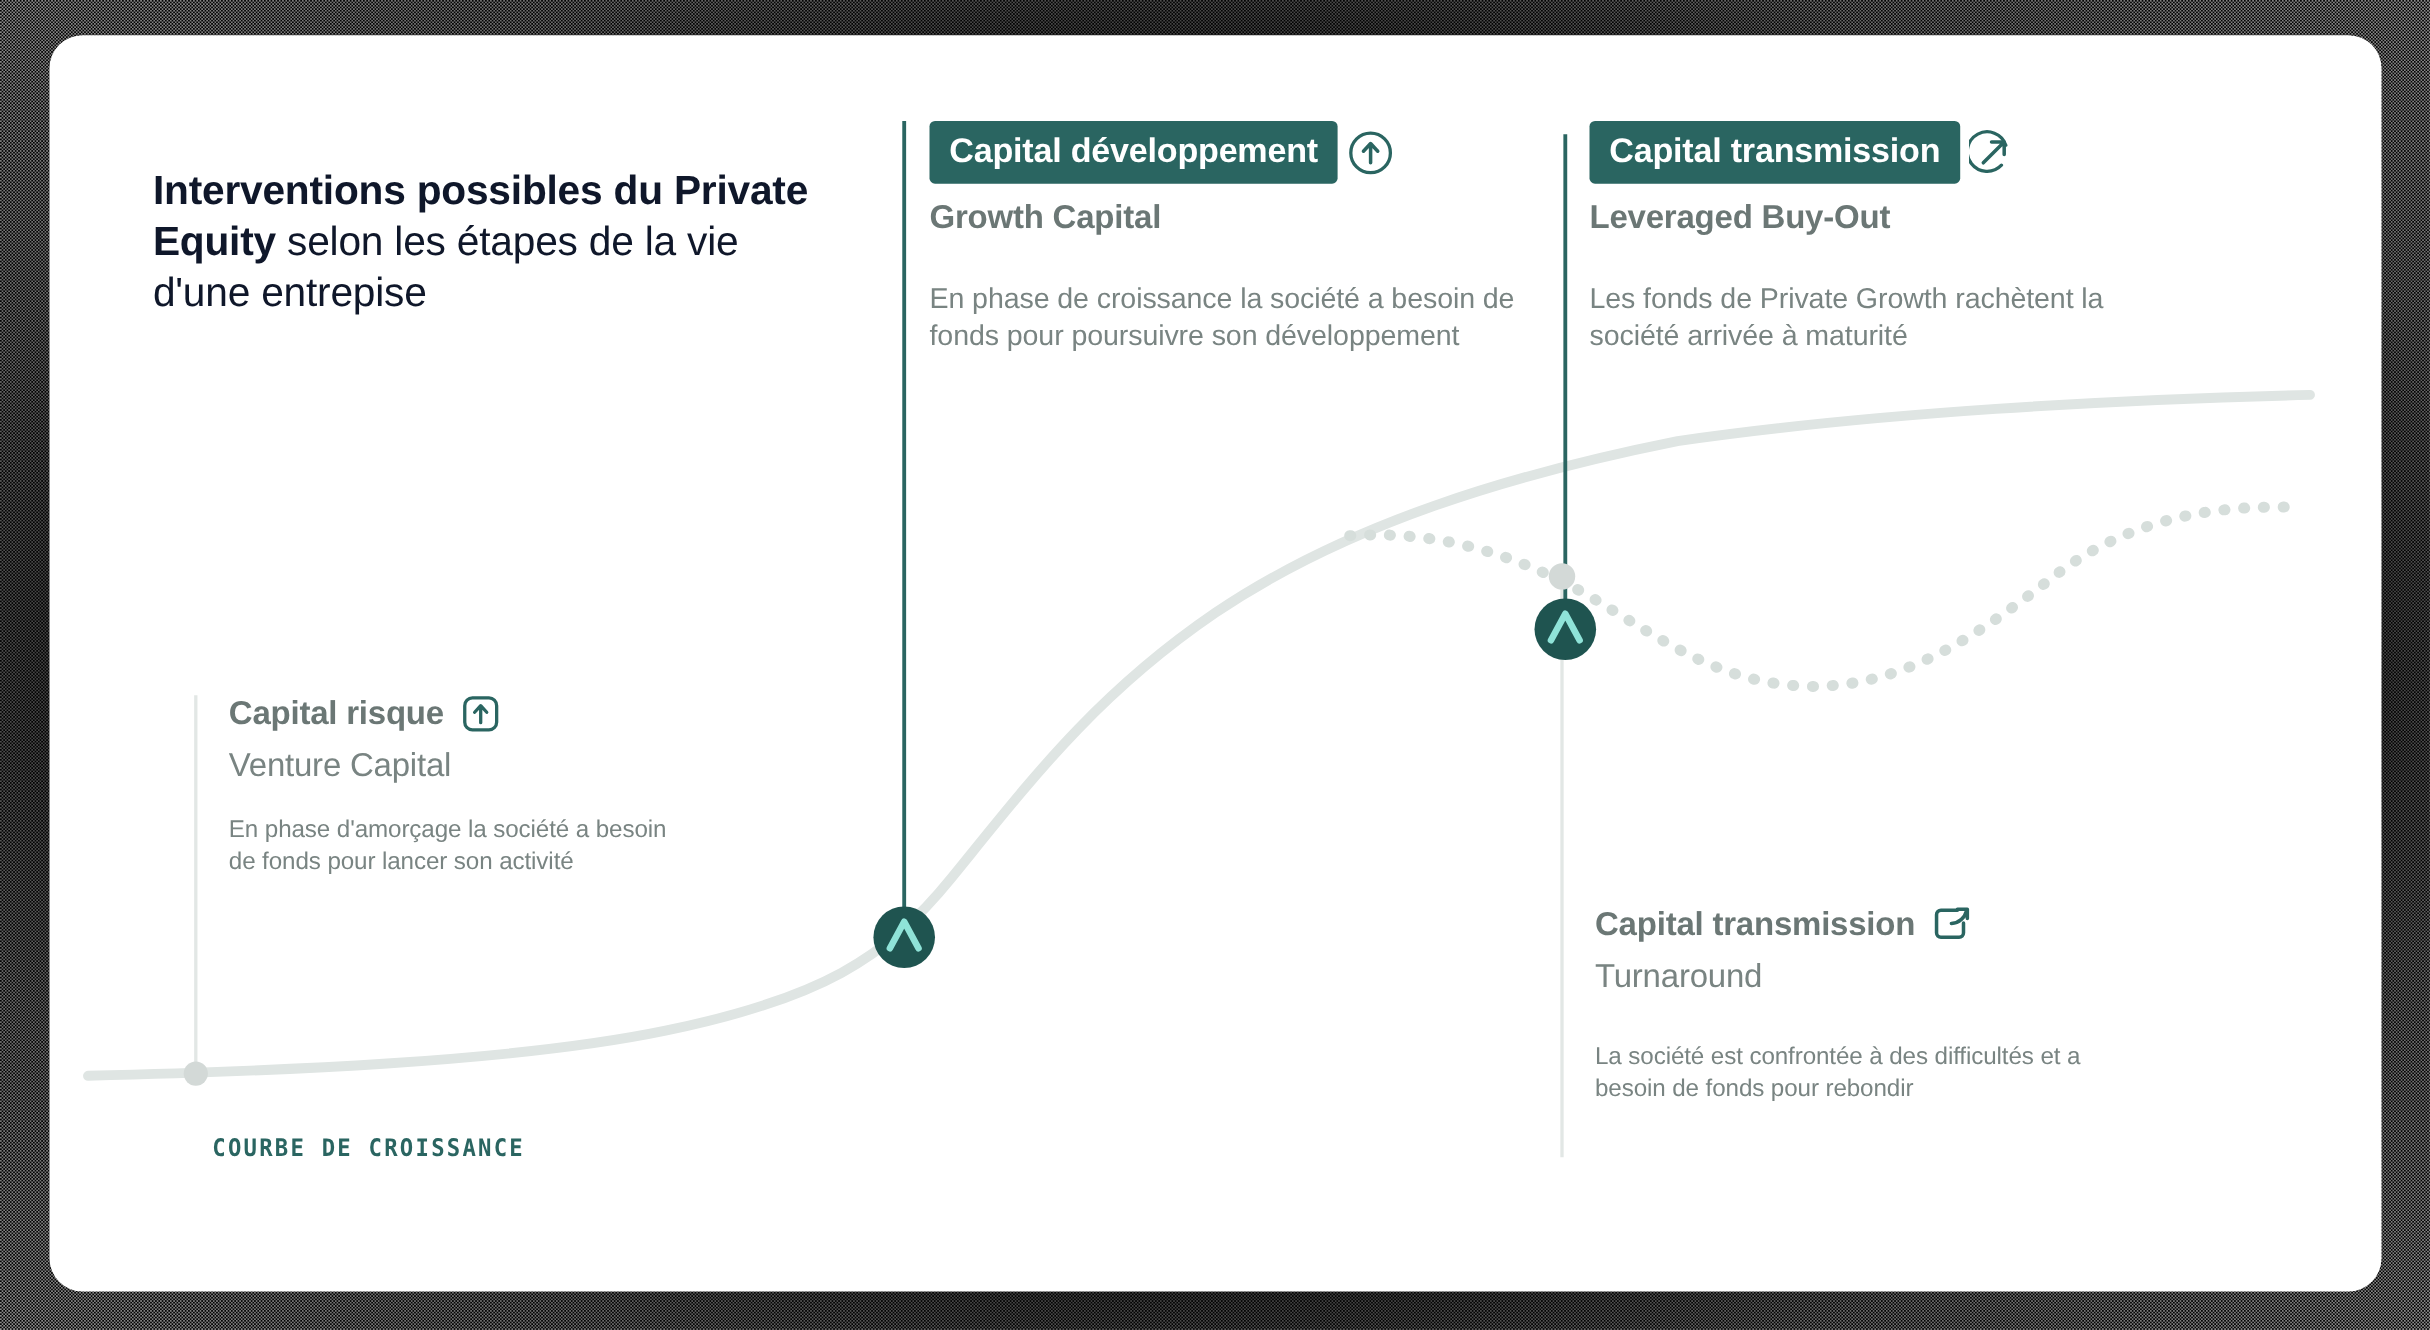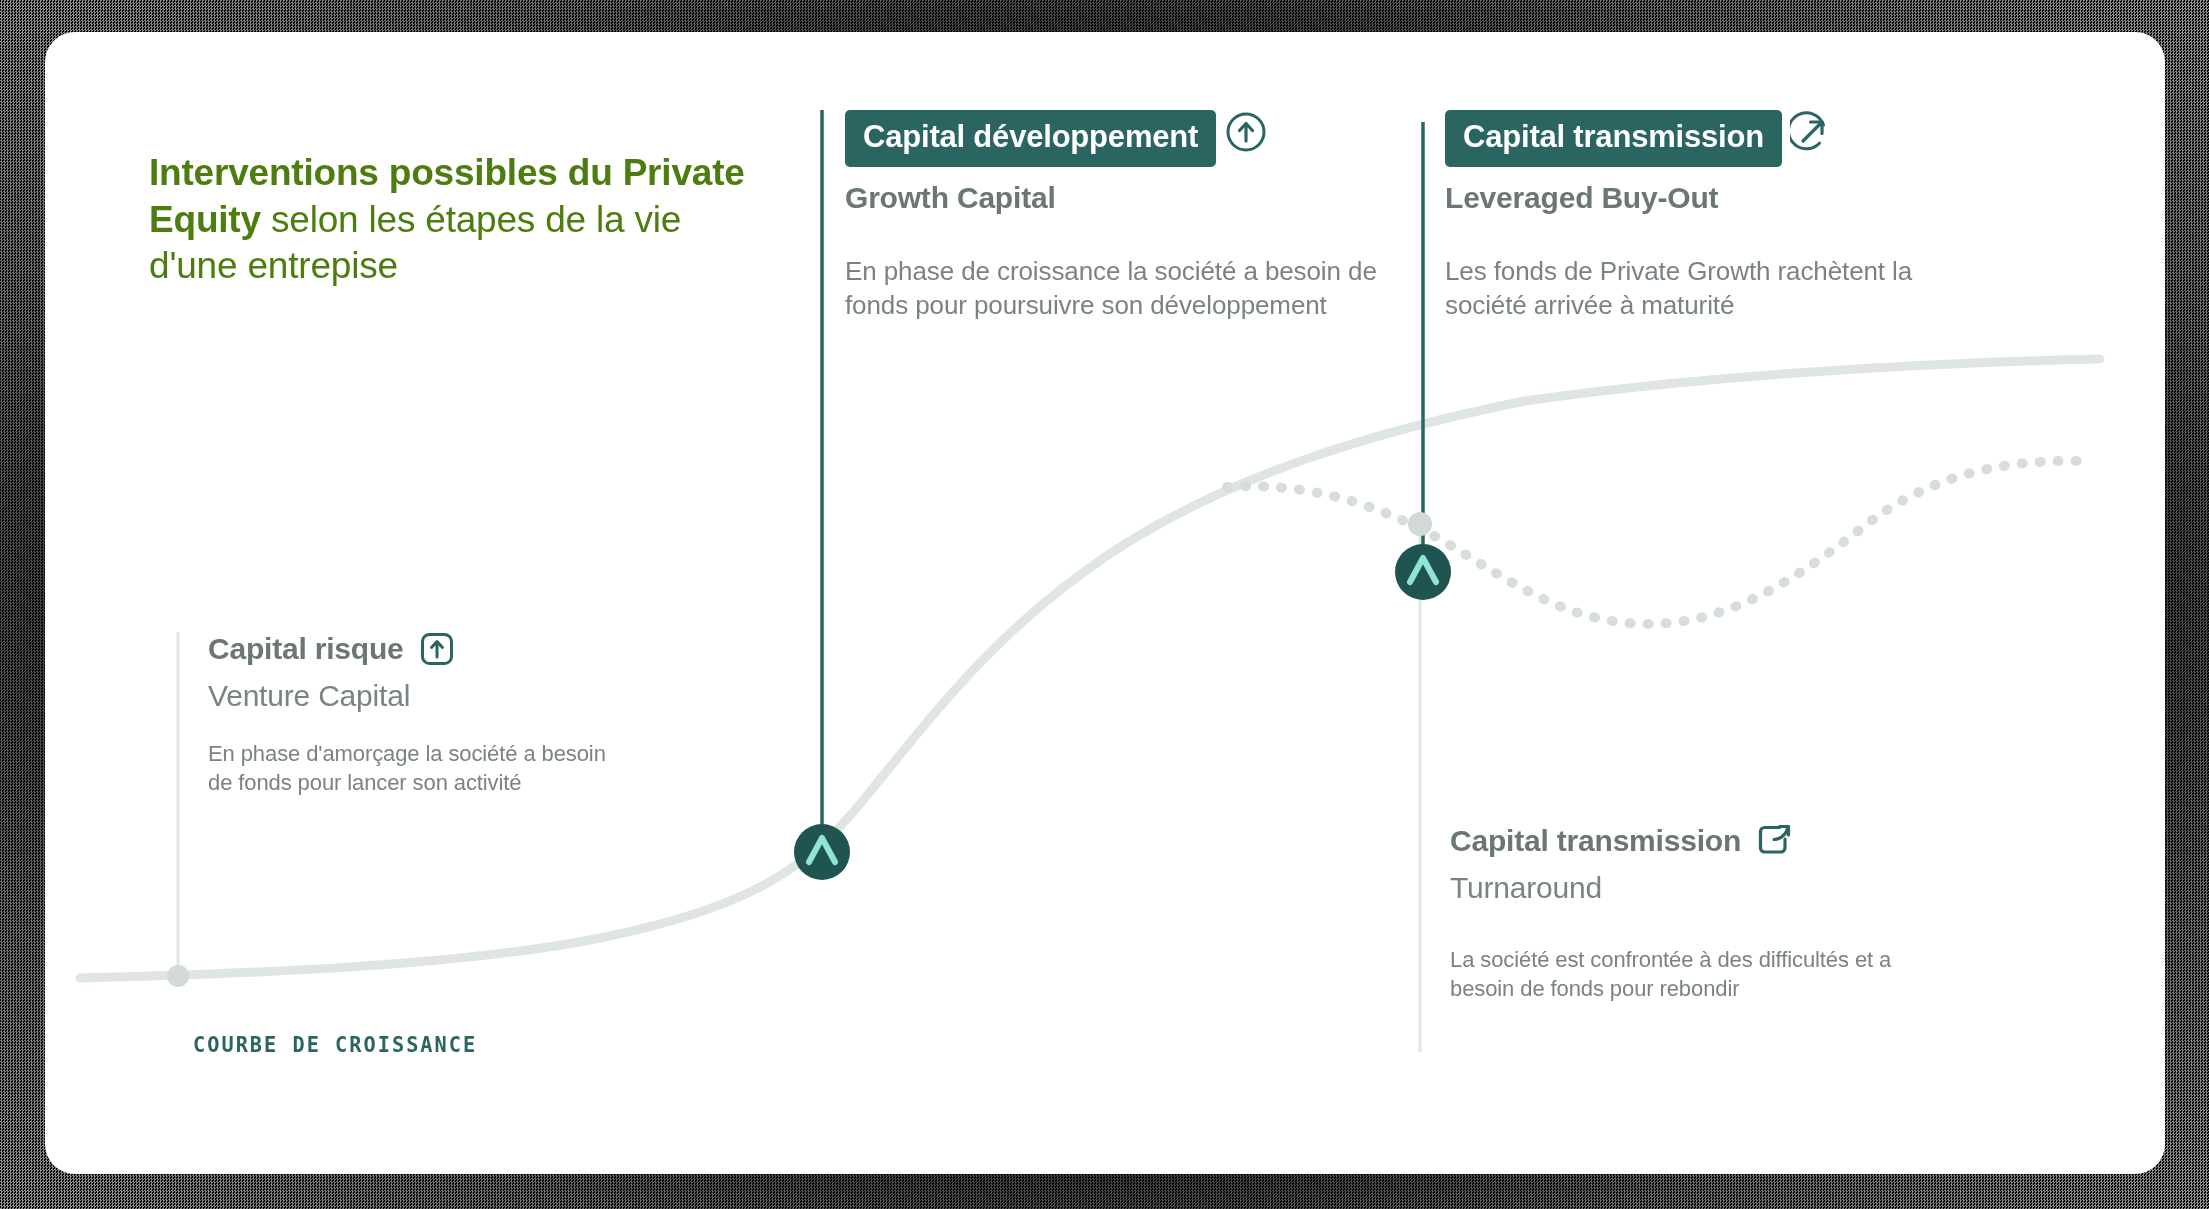--- a/index.html
+++ b/index.html
@@ -28,34 +28,34 @@
     position:absolute;
     left:45px; top:32px;
     width:2120px; height:1142px;
     background:#fff;
     border-radius:30px;
     overflow:hidden;
   }
 
   
   #title {
-    position:absolute; left:104px; top:118px;
+    position:absolute; left:94px; top:118px;
     width:600px;
     font-size:37px; line-height:1.26;
-    color:#4d7c0f; letter-spacing:-.2px;
+    color:#0f172a; letter-spacing:-.2px;
   }
   #title b { font-weight:700; }
   #title span.reg { font-weight:400; }
 
   
   #curves { position:absolute; left:0; top:0; width:2120px; height:1142px; }
 
   
   .topblock { position:absolute; width:540px; }
-  .badgerow { display:flex; gap:8px; }
+  .badgerow { display:flex; align-items:center; gap:8px; }
   .badge {
     display:inline-block;
     background:#2a6561; color:#fff;
     font-size:31px; font-weight:700;
     padding:9px 18px 12px 18px;
     border-radius:5px;
     letter-spacing:-.2px;
     white-space:nowrap;
   }
   .subtitle {

